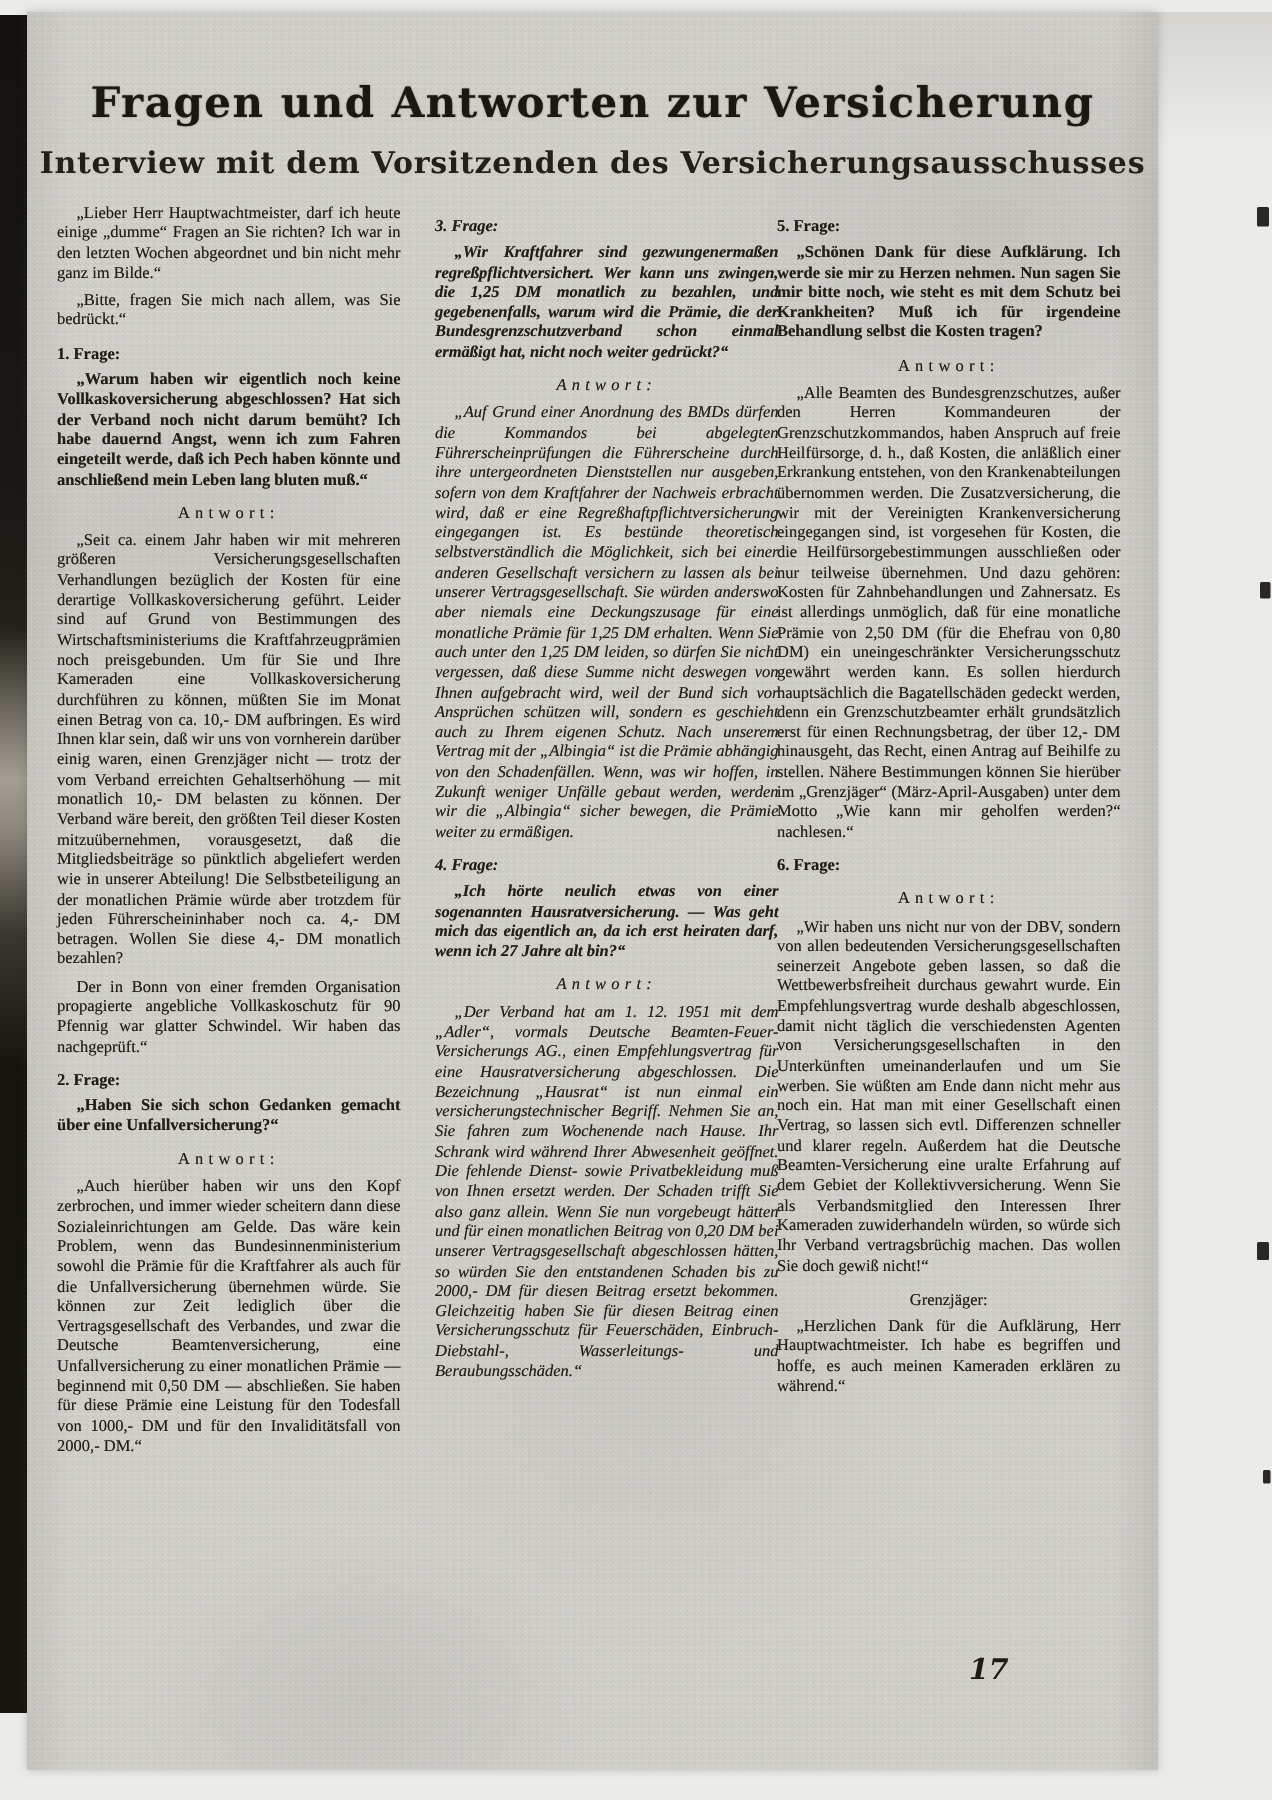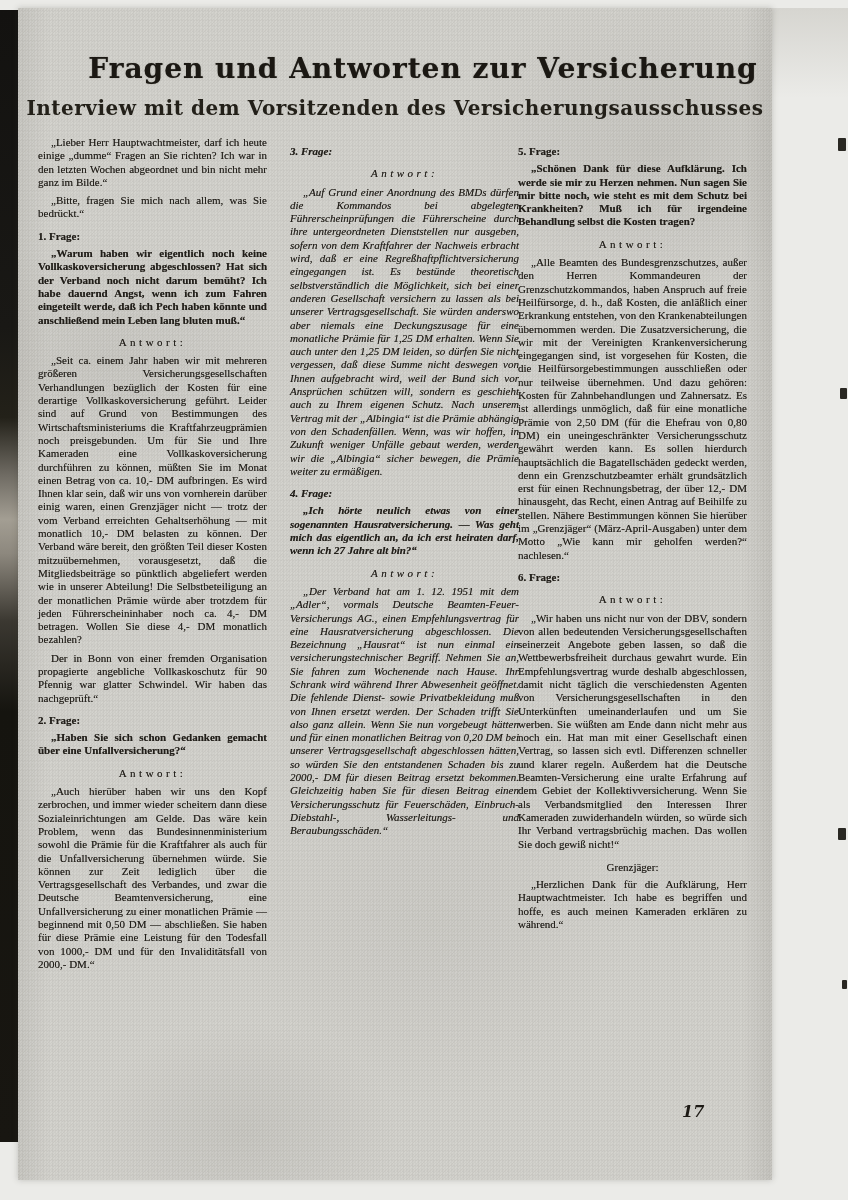--- a/index.html
+++ b/index.html
@@ -49,21 +49,20 @@
       repeating-conic-gradient(from 45deg, rgba(88,85,78,0.07) 0% 25%, rgba(255,255,255,0.0) 0% 50%);
     background-size:3px 3px,5px 5px;
   }
 
   
   .title{
     position:absolute;left:0;top:44px;width:100%;margin:0;
     text-align:center;font-family:"DejaVu Serif","Liberation Serif",serif;
     font-size:28px;font-weight:700;letter-spacing:1px;color:#1b1813;
     text-shadow:0 0 1px rgba(27,24,19,0.55);
-    padding-left:28px;
   }
   .subtitle{
     position:absolute;left:0;top:88px;width:100%;margin:0;
     text-align:center;font-family:"DejaVu Serif","Liberation Serif",serif;
     font-size:20px;font-weight:700;letter-spacing:.5px;color:#232019;
   }
 
   
   .col{
     position:absolute;top:128px;width:229px;
@@ -75,23 +74,23 @@
   .col2{left:272px;font-style:italic;}
   .col3{left:500px;}
 
   .block{margin:0 0 5px 0;text-indent:13px;}
   .block.heading{font-weight:700;text-indent:0;margin:9px 0 4px 0;text-align:left;}
   .block.question{font-weight:700;}
   .block.answer-label{text-indent:0;letter-spacing:3.5px;margin:9px 0 5px 0;text-align:center;}
   .block.speaker{text-indent:0;margin:10px 0 4px 0;text-align:center;}
 
   .page-number{
-    position:absolute;left:664px;top:1094px;width:60px;
+    position:absolute;left:628px;top:1094px;width:60px;
     font-family:"DejaVu Serif","Liberation Serif",serif;
-    font-size:16px;font-weight:700;font-style:italic;color:#1d1a15;
+    font-size:19px;font-weight:700;font-style:italic;color:#1d1a15;
   }
 </style>
 </head>
 <body>
 
 <div class="stage">
   <div class="film-strip"></div>
   <div class="top-fade"></div>
 
   <div class="paper">
@@ -106,20 +105,21 @@
         <p class="block answer-label">Antwort:</p>
         <p class="block para">„Seit ca. einem Jahr haben wir mit mehreren größeren Versicherungsgesellschaften Verhandlungen bezüglich der Kosten für eine derartige Vollkaskoversicherung geführt. Leider sind auf Grund von Bestimmungen des Wirtschaftsministeriums die Kraftfahrzeugprämien noch preisgebunden. Um für Sie und Ihre Kameraden eine Vollkaskoversicherung durchführen zu können, müßten Sie im Monat einen Betrag von ca. 10,- DM aufbringen. Es wird Ihnen klar sein, daß wir uns von vornherein darüber einig waren, einen Grenzjäger nicht — trotz der vom Verband erreichten Gehaltserhöhung — mit monatlich 10,- DM belasten zu können. Der Verband wäre bereit, den größten Teil dieser Kosten mitzuübernehmen, vorausgesetzt, daß die Mitgliedsbeiträge so pünktlich abgeliefert werden wie in unserer Abteilung! Die Selbstbeteiligung an der monatlichen Prämie würde aber trotzdem für jeden Führerscheininhaber noch ca. 4,- DM betragen. Wollen Sie diese 4,- DM monatlich bezahlen?</p>
         <p class="block para">Der in Bonn von einer fremden Organisation propagierte angebliche Vollkaskoschutz für 90 Pfennig war glatter Schwindel. Wir haben das nachgeprüft.“</p>
         <p class="block heading">2. Frage:</p>
         <p class="block question">„Haben Sie sich schon Gedanken gemacht über eine Unfallversicherung?“</p>
         <p class="block answer-label">Antwort:</p>
         <p class="block para">„Auch hierüber haben wir uns den Kopf zerbrochen, und immer wieder scheitern dann diese Sozialeinrichtungen am Gelde. Das wäre kein Problem, wenn das Bundesinnenministerium sowohl die Prämie für die Kraftfahrer als auch für die Unfallversicherung übernehmen würde. Sie können zur Zeit lediglich über die Vertragsgesellschaft des Verbandes, und zwar die Deutsche Beamtenversicherung, eine Unfallversicherung zu einer monatlichen Prämie — beginnend mit 0,50 DM — abschließen. Sie haben für diese Prämie eine Leistung für den Todesfall von 1000,- DM und für den Invaliditätsfall von 2000,- DM.“</p>
       </div>
     <div class="col col2">
         <p class="block heading">3. Frage:</p>
+        <p class="block question">„Wir Kraftfahrer sind gezwungenermaßen regreßpflichtversichert. Wer kann uns zwingen, die 1,25 DM monatlich zu bezahlen, und gegebenenfalls, warum wird die Prämie, die der Bundesgrenzschutzverband schon einmal ermäßigt hat, nicht noch weiter gedrückt?“</p>
         <p class="block answer-label">Antwort:</p>
         <p class="block para">„Auf Grund einer Anordnung des BMDs dürfen die Kommandos bei abgelegten Führerscheinprüfungen die Führerscheine durch ihre untergeordneten Dienststellen nur ausgeben, sofern von dem Kraftfahrer der Nachweis erbracht wird, daß er eine Regreßhaftpflichtversicherung eingegangen ist. Es bestünde theoretisch selbstverständlich die Möglichkeit, sich bei einer anderen Gesellschaft versichern zu lassen als bei unserer Vertragsgesellschaft. Sie würden anderswo aber niemals eine Deckungszusage für eine monatliche Prämie für 1,25 DM erhalten. Wenn Sie auch unter den 1,25 DM leiden, so dürfen Sie nicht vergessen, daß diese Summe nicht deswegen von Ihnen aufgebracht wird, weil der Bund sich vor Ansprüchen schützen will, sondern es geschieht auch zu Ihrem eigenen Schutz. Nach unserem Vertrag mit der „Albingia“ ist die Prämie abhängig von den Schadenfällen. Wenn, was wir hoffen, in Zukunft weniger Unfälle gebaut werden, werden wir die „Albingia“ sicher bewegen, die Prämie weiter zu ermäßigen.</p>
         <p class="block heading">4. Frage:</p>
         <p class="block question">„Ich hörte neulich etwas von einer sogenannten Hausratversicherung. — Was geht mich das eigentlich an, da ich erst heiraten darf, wenn ich 27 Jahre alt bin?“</p>
         <p class="block answer-label">Antwort:</p>
         <p class="block para">„Der Verband hat am 1. 12. 1951 mit dem „Adler“, vormals Deutsche Beamten-Feuer-Versicherungs AG., einen Empfehlungsvertrag für eine Hausratversicherung abgeschlossen. Die Bezeichnung „Hausrat“ ist nun einmal ein versicherungstechnischer Begriff. Nehmen Sie an, Sie fahren zum Wochenende nach Hause. Ihr Schrank wird während Ihrer Abwesenheit geöffnet. Die fehlende Dienst- sowie Privatbekleidung muß von Ihnen ersetzt werden. Der Schaden trifft Sie also ganz allein. Wenn Sie nun vorgebeugt hätten und für einen monatlichen Beitrag von 0,20 DM bei unserer Vertragsgesellschaft abgeschlossen hätten, so würden Sie den entstandenen Schaden bis zu 2000,- DM für diesen Beitrag ersetzt bekommen. Gleichzeitig haben Sie für diesen Beitrag einen Versicherungsschutz für Feuerschäden, Einbruch-Diebstahl-, Wasserleitungs- und Beraubungsschäden.“</p>
       </div>
     <div class="col col3">
         <p class="block heading">5. Frage:</p>
         <p class="block question">„Schönen Dank für diese Aufklärung. Ich werde sie mir zu Herzen nehmen. Nun sagen Sie mir bitte noch, wie steht es mit dem Schutz bei Krankheiten? Muß ich für irgendeine Behandlung selbst die Kosten tragen?</p>

